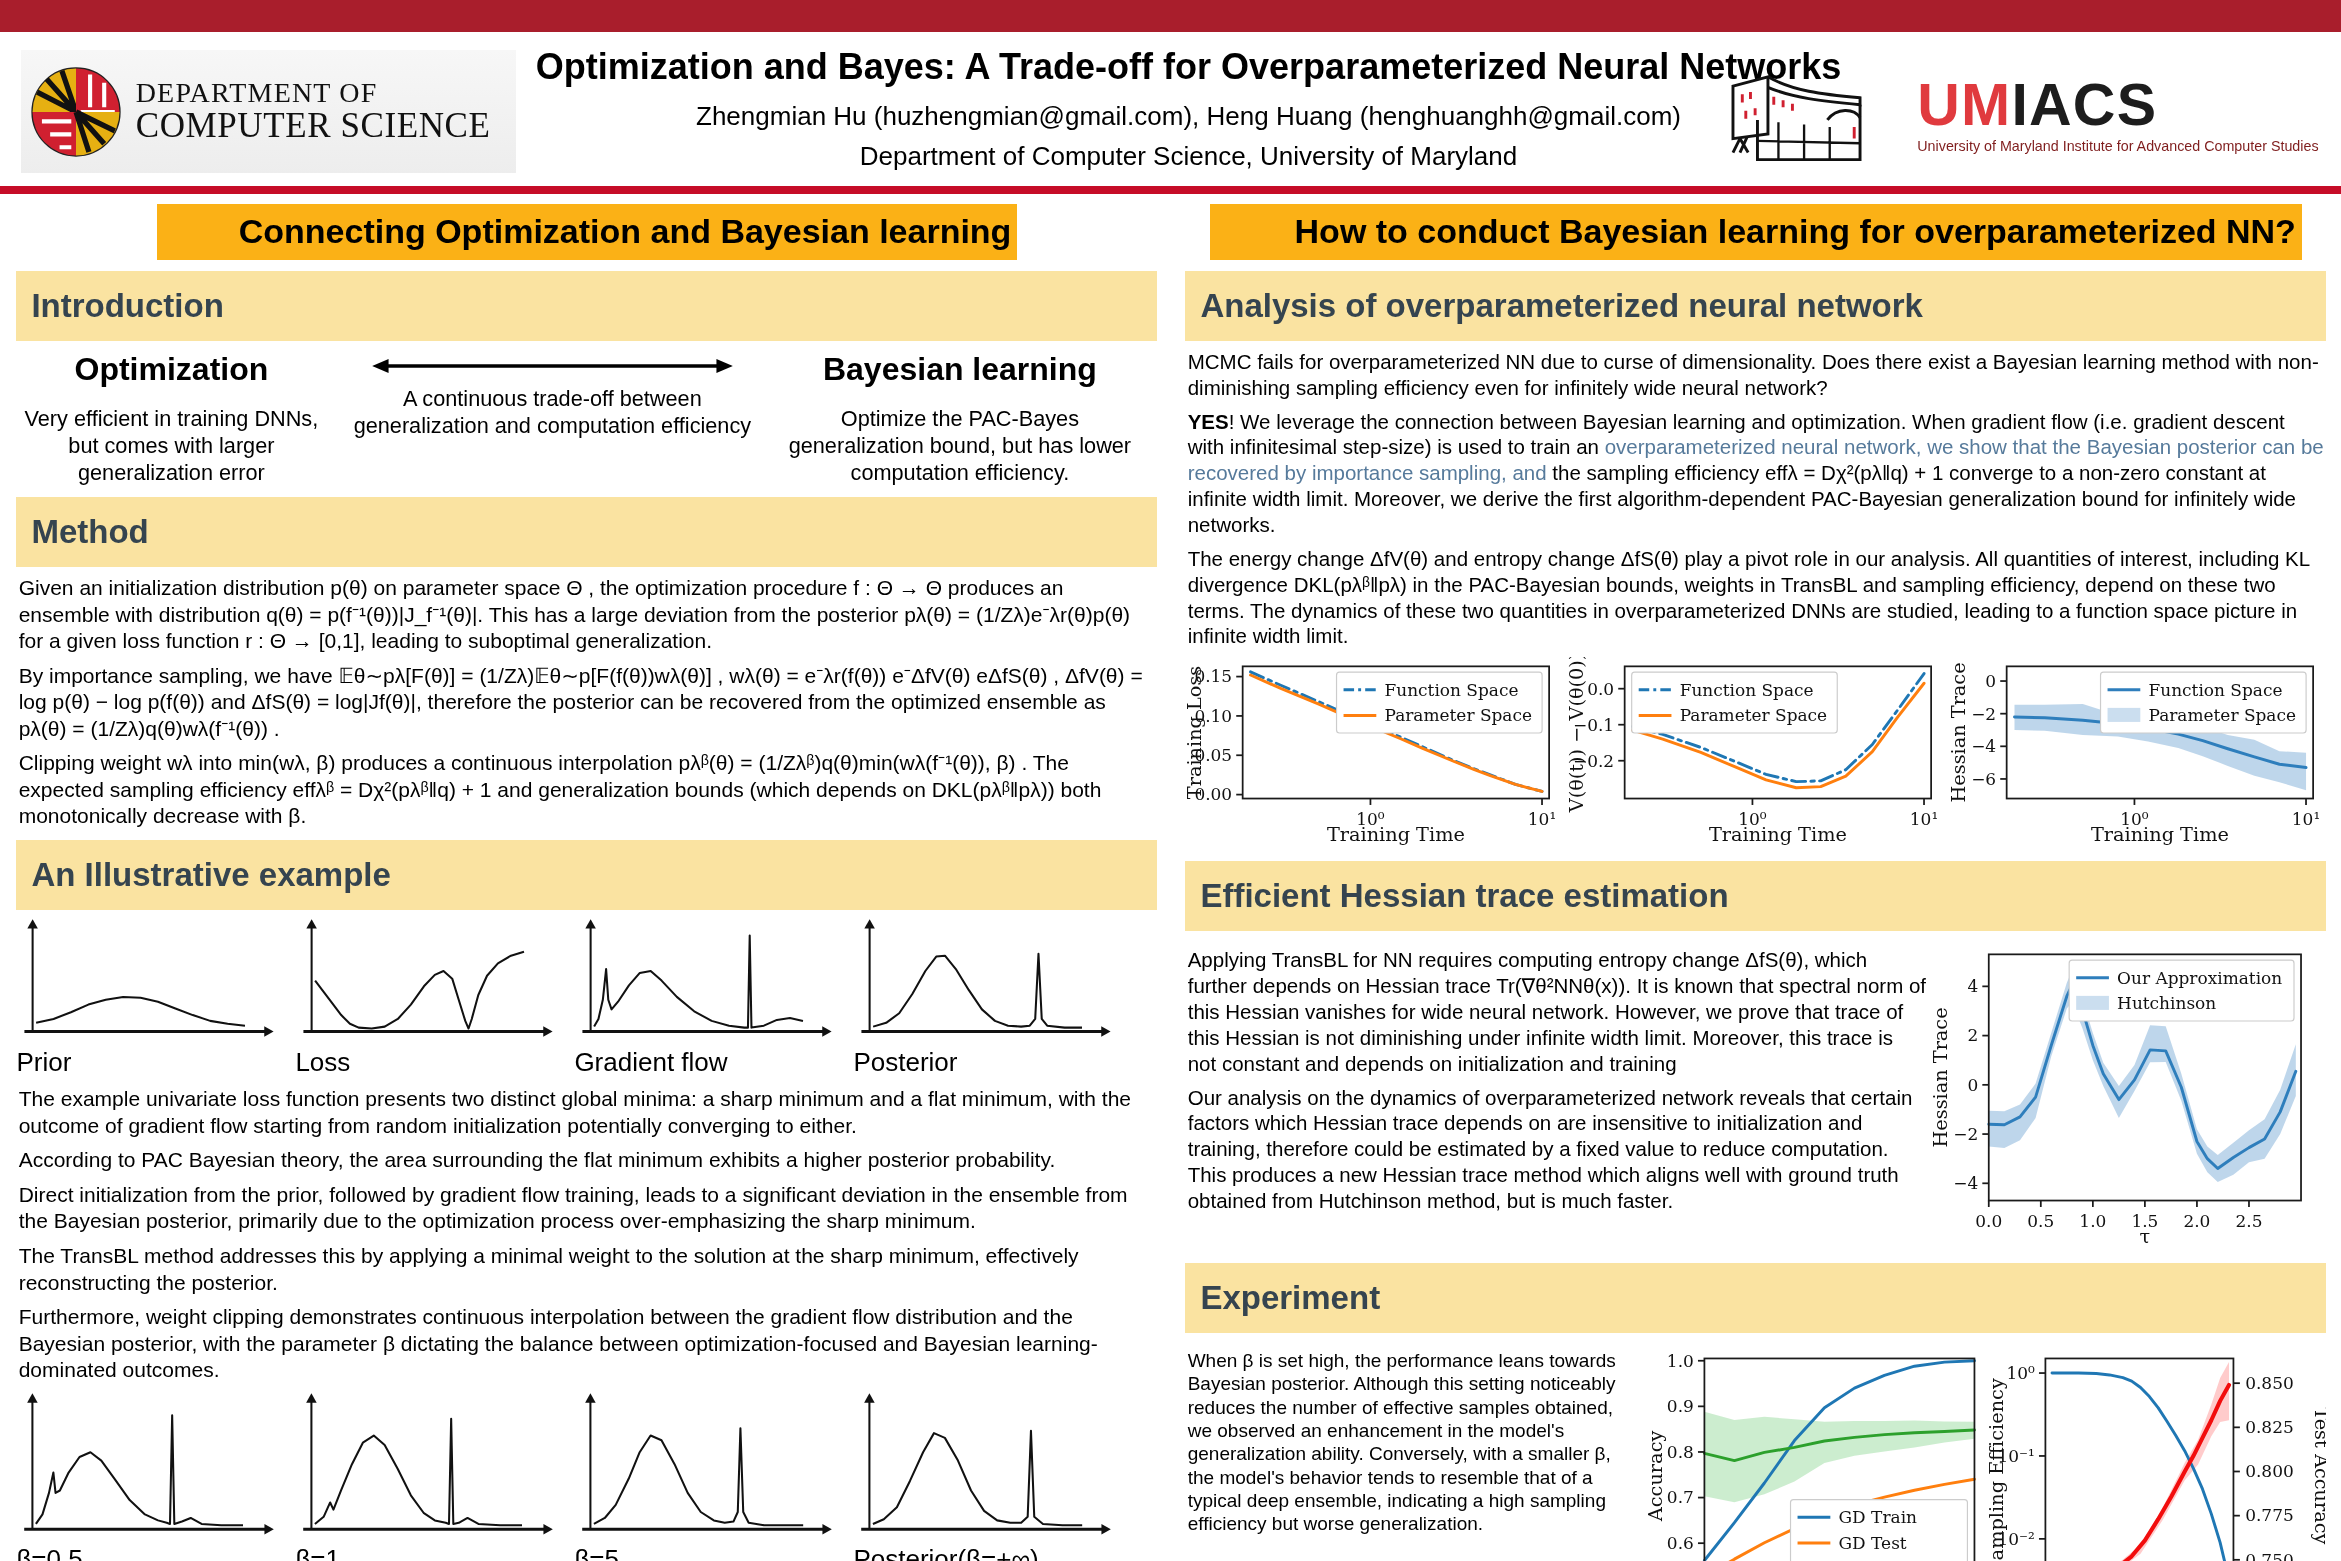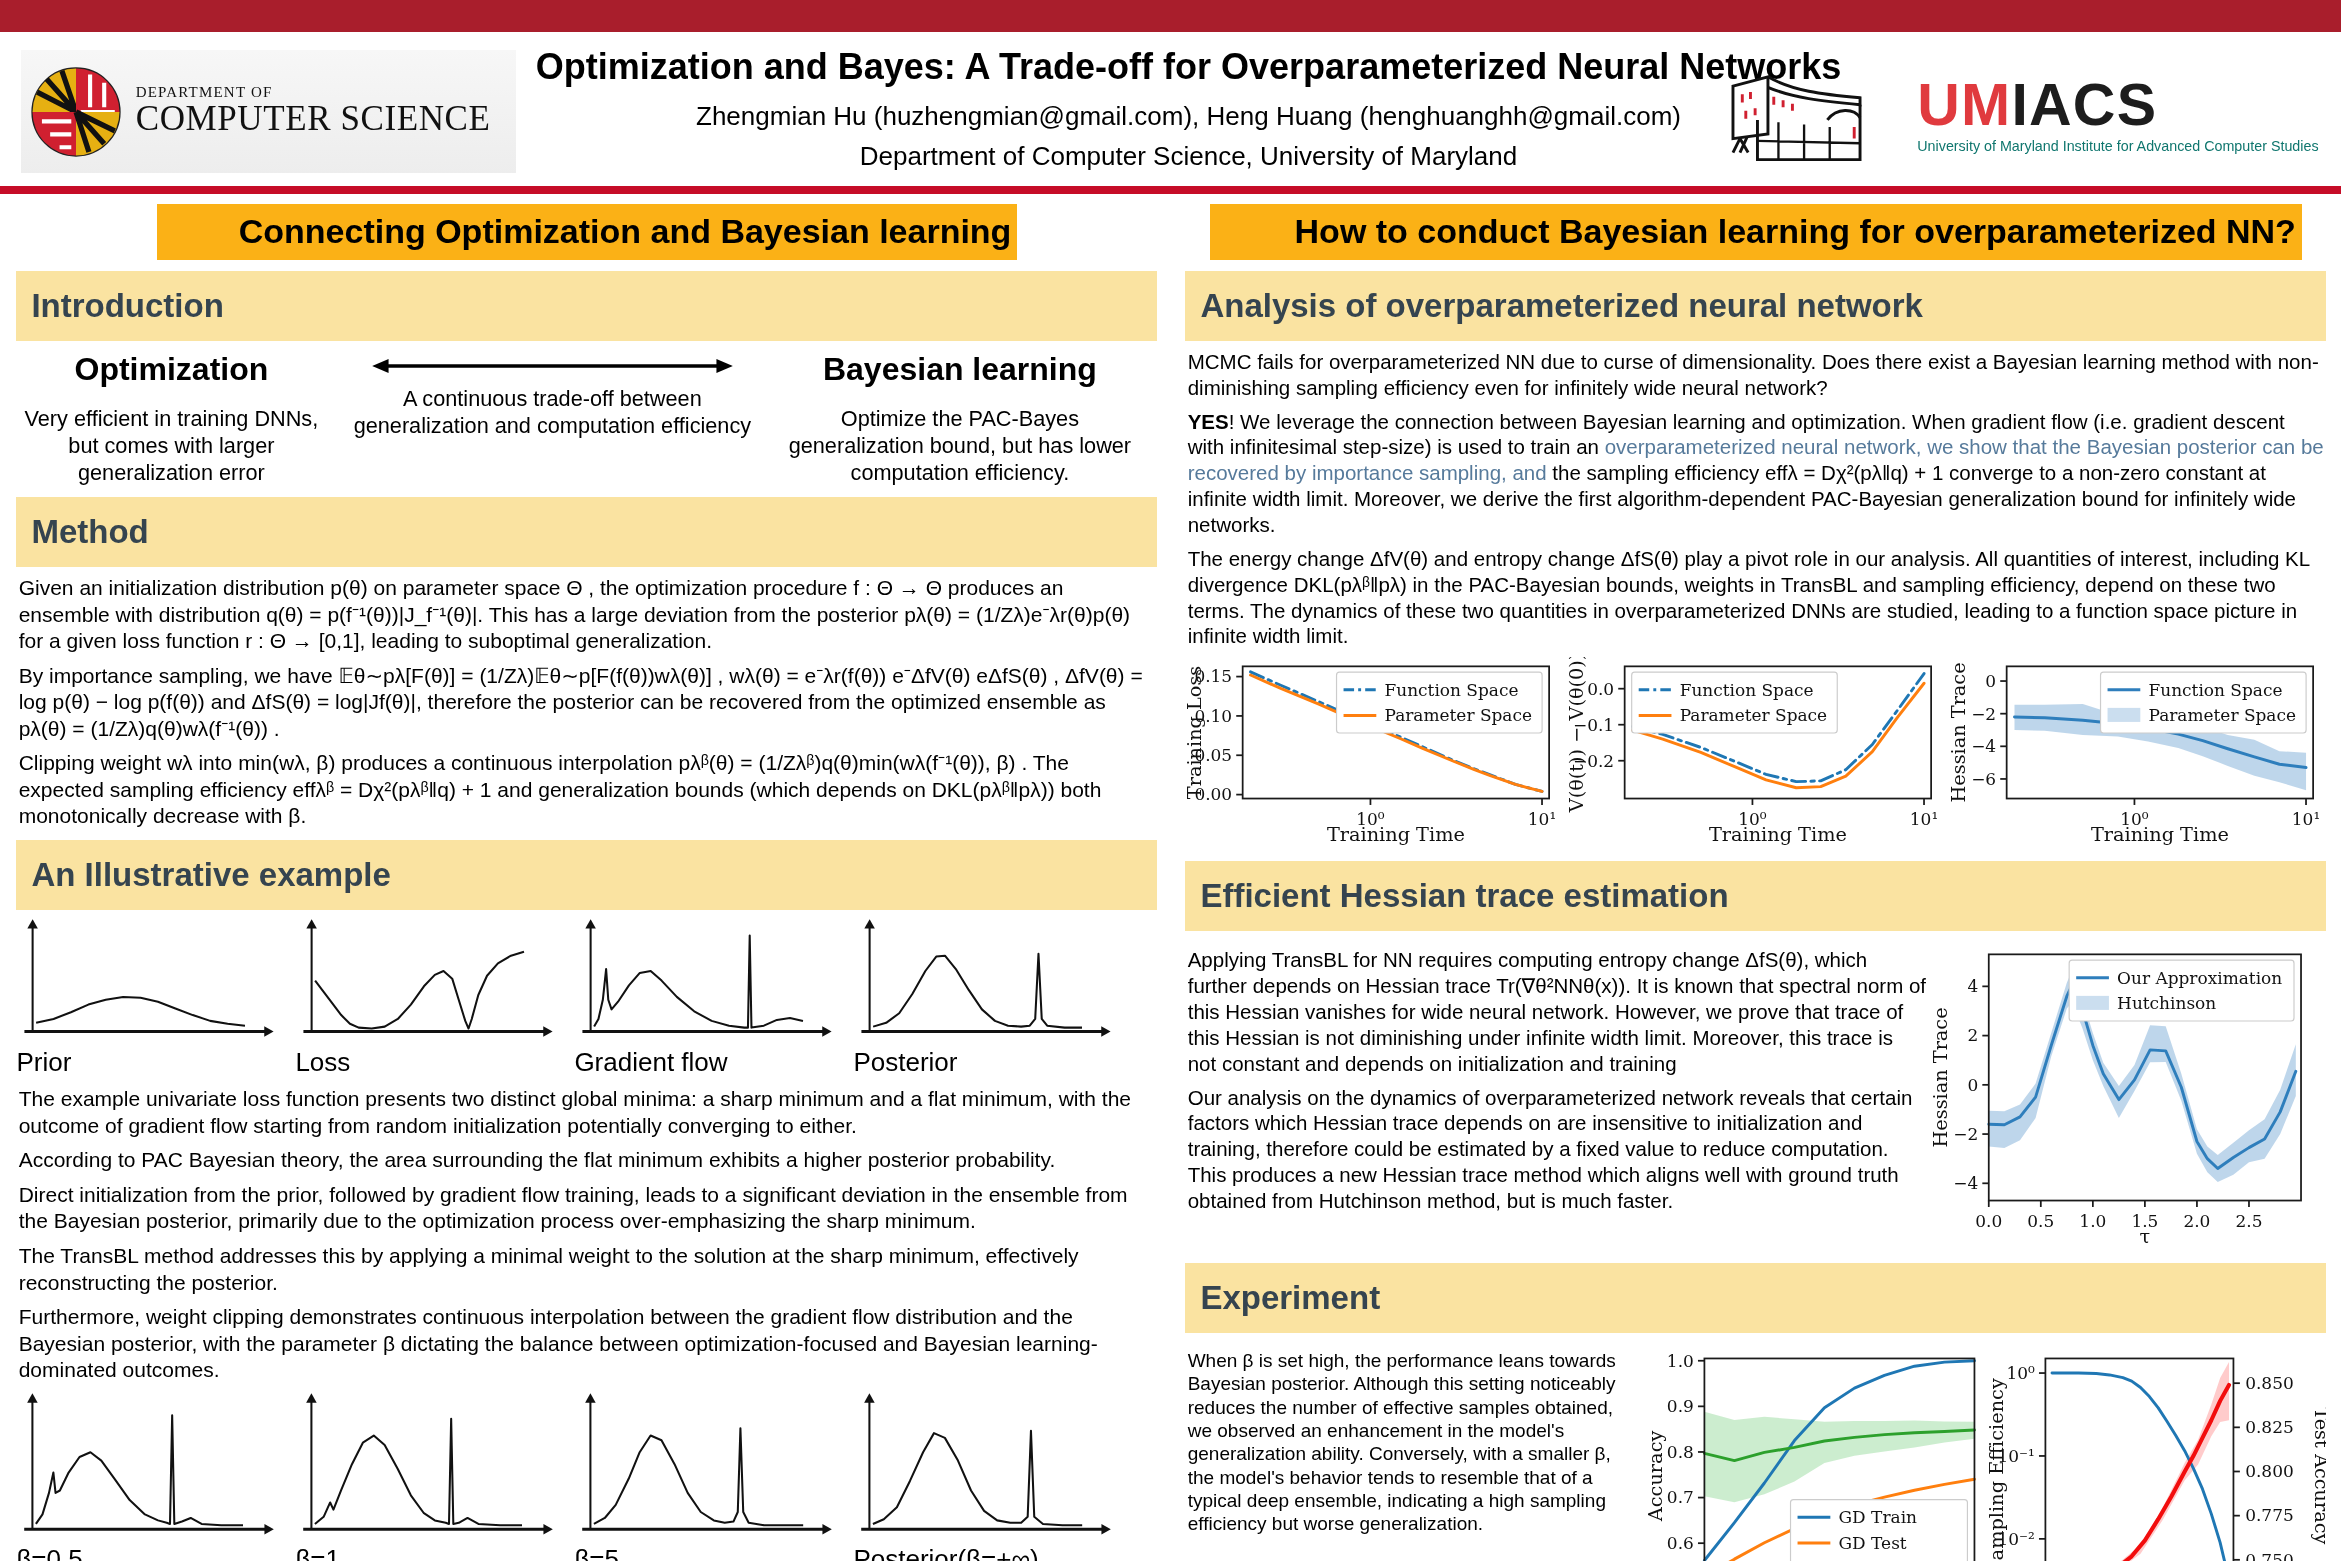--- a/index.html
+++ b/index.html
@@ -3,30 +3,30 @@
 <meta charset="utf-8">
 <style>
   html,body{margin:0;padding:0;}
   body{width:2342px;height:1562px;position:relative;background:#ffffff;overflow:hidden;
        font-family:"Liberation Sans",sans-serif;color:#000;}
   .topbar{position:absolute;top:0;left:0;width:100%;height:32px;background:var(--redtop);}
   .hdr-divider{position:absolute;top:186px;left:0;width:100%;height:7.6px;background:var(--reddiv);}
   .logo-left{position:absolute;left:20.5px;top:50px;width:495px;height:123px;background:linear-gradient(180deg,#f7f7f7,#ededed);
              display:flex;align-items:center;gap:13px;padding-left:8.2px;box-sizing:border-box;}
   .dept{font-family:"Liberation Serif",serif;color:#111;line-height:1.05;}
-  .dept .l1{font-size:15px;letter-spacing:1.2px;}
+  .dept .l1{font-size:28px;letter-spacing:1.2px;}
   .dept .l2{font-size:35px;letter-spacing:0.6px;}
   .title-block{position:absolute;left:527px;top:46px;width:1323px;text-align:center;}
   .title-block h1{margin:0;font-size:36px;font-weight:bold;}
   .title-block .authors{margin-top:13px;font-size:26px;}
   .title-block .affil{margin-top:9.4px;font-size:26px;}
   .logo-right{position:absolute;right:23.4px;top:64px;display:flex;align-items:center;gap:25px;}
   .umiacs-word{font-size:59px;font-weight:bold;letter-spacing:1.2px;line-height:1;}
   .umiacs-word .um{color:var(--umred);} .umiacs-word .iacs{color:#1d1d1d;}
-  .umiacs-tag{font-size:14.3px;color:#0f766e;margin-top:3.5px;}
+  .umiacs-tag{font-size:14.3px;color:#7f1d1d;margin-top:3.5px;}
 
   main{position:absolute;top:200px;left:0;width:100%;display:flex;gap:28px;padding:0 16.4px;box-sizing:border-box;}
   .col{width:1141px;flex:0 0 1141px;}
   .banner{background:var(--gold);color:#000;font-size:34px;font-weight:bold;text-align:right;
           padding:8.8px 5.9px;margin:3.5px auto 9.4px;}
   .banner.bl{width:849px;} .banner.br{width:1080px;}
   .secbar{background:var(--goldlight);color:var(--head);font-size:33px;font-weight:700;
           padding:16px 15px;margin:10.5px 0 8.2px;}
   p.body{font-size:21px;line-height:1.26;margin:8.2px 2.3px;}
   .col-r p.body{font-size:20.5px;}

